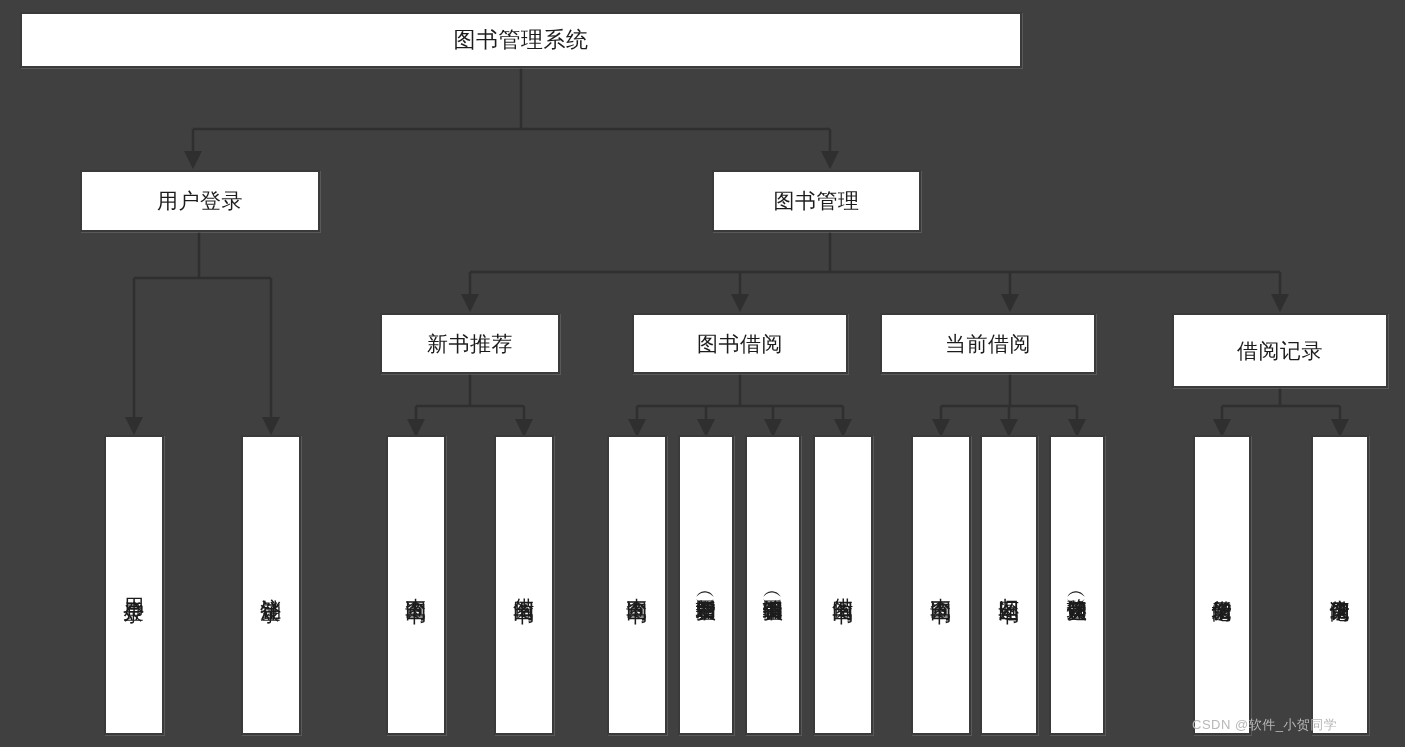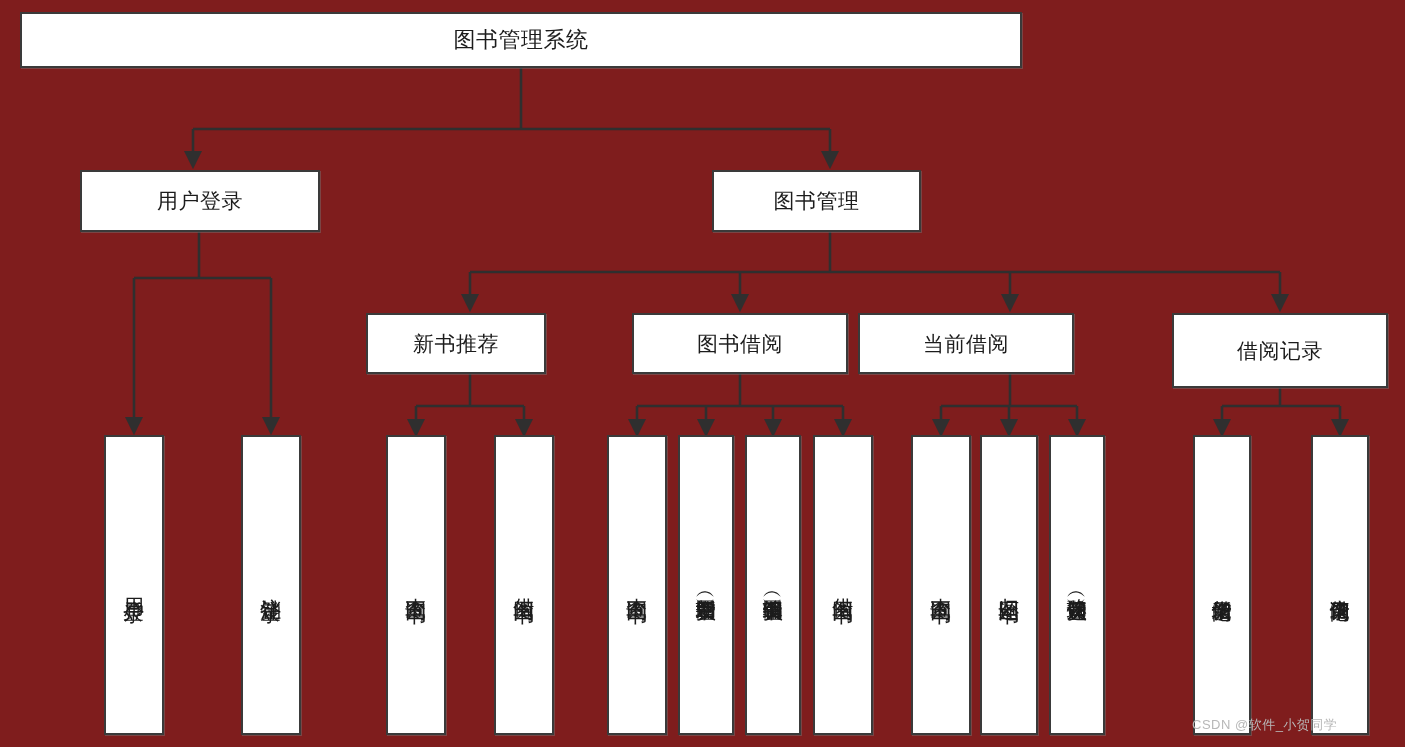--- a/index.html
+++ b/index.html
@@ -8,21 +8,21 @@
     padding: 0;
     background: #ffffff;
   }
   body {
     font-family: "Liberation Sans", "DejaVu Sans", sans-serif;
   }
   #canvas {
     position: relative;
     width: 1405px;
     height: 747px;
-    background: #7f1d1d;
+    background: #404040;
     overflow: hidden;
   }
   #wires {
     position: absolute;
     left: 0;
     top: 0;
     width: 1405px;
     height: 747px;
     pointer-events: none;
   }
@@ -136,27 +136,27 @@
     <span class="lbl">图书管理系统</span>
   </div>
 
   <div class="node horiz" style="left:80px; top:170px; width:240px; height:62px;">
     <span class="lbl">用户登录</span>
   </div>
   <div class="node horiz" style="left:712px; top:170px; width:209px; height:62px;">
     <span class="lbl">图书管理</span>
   </div>
 
-  <div class="node horiz" style="left:366px; top:313px; width:180px; height:61px;">
+  <div class="node horiz" style="left:380px; top:313px; width:180px; height:61px;">
     <span class="lbl">新书推荐</span>
   </div>
   <div class="node horiz" style="left:632px; top:313px; width:216px; height:61px;">
     <span class="lbl">图书借阅</span>
   </div>
-  <div class="node horiz" style="left:858px; top:313px; width:216px; height:61px;">
+  <div class="node horiz" style="left:880px; top:313px; width:216px; height:61px;">
     <span class="lbl">当前借阅</span>
   </div>
   <div class="node horiz" style="left:1172px; top:313px; width:216px; height:75px;">
     <span class="lbl">借阅记录</span>
   </div>
 
   <div class="node vert" style="left:104px; top:435px; width:60px; height:300px;">
     <span class="lbl">用户登录</span>
   </div>
   <div class="node vert" style="left:241px; top:435px; width:60px; height:300px;">

